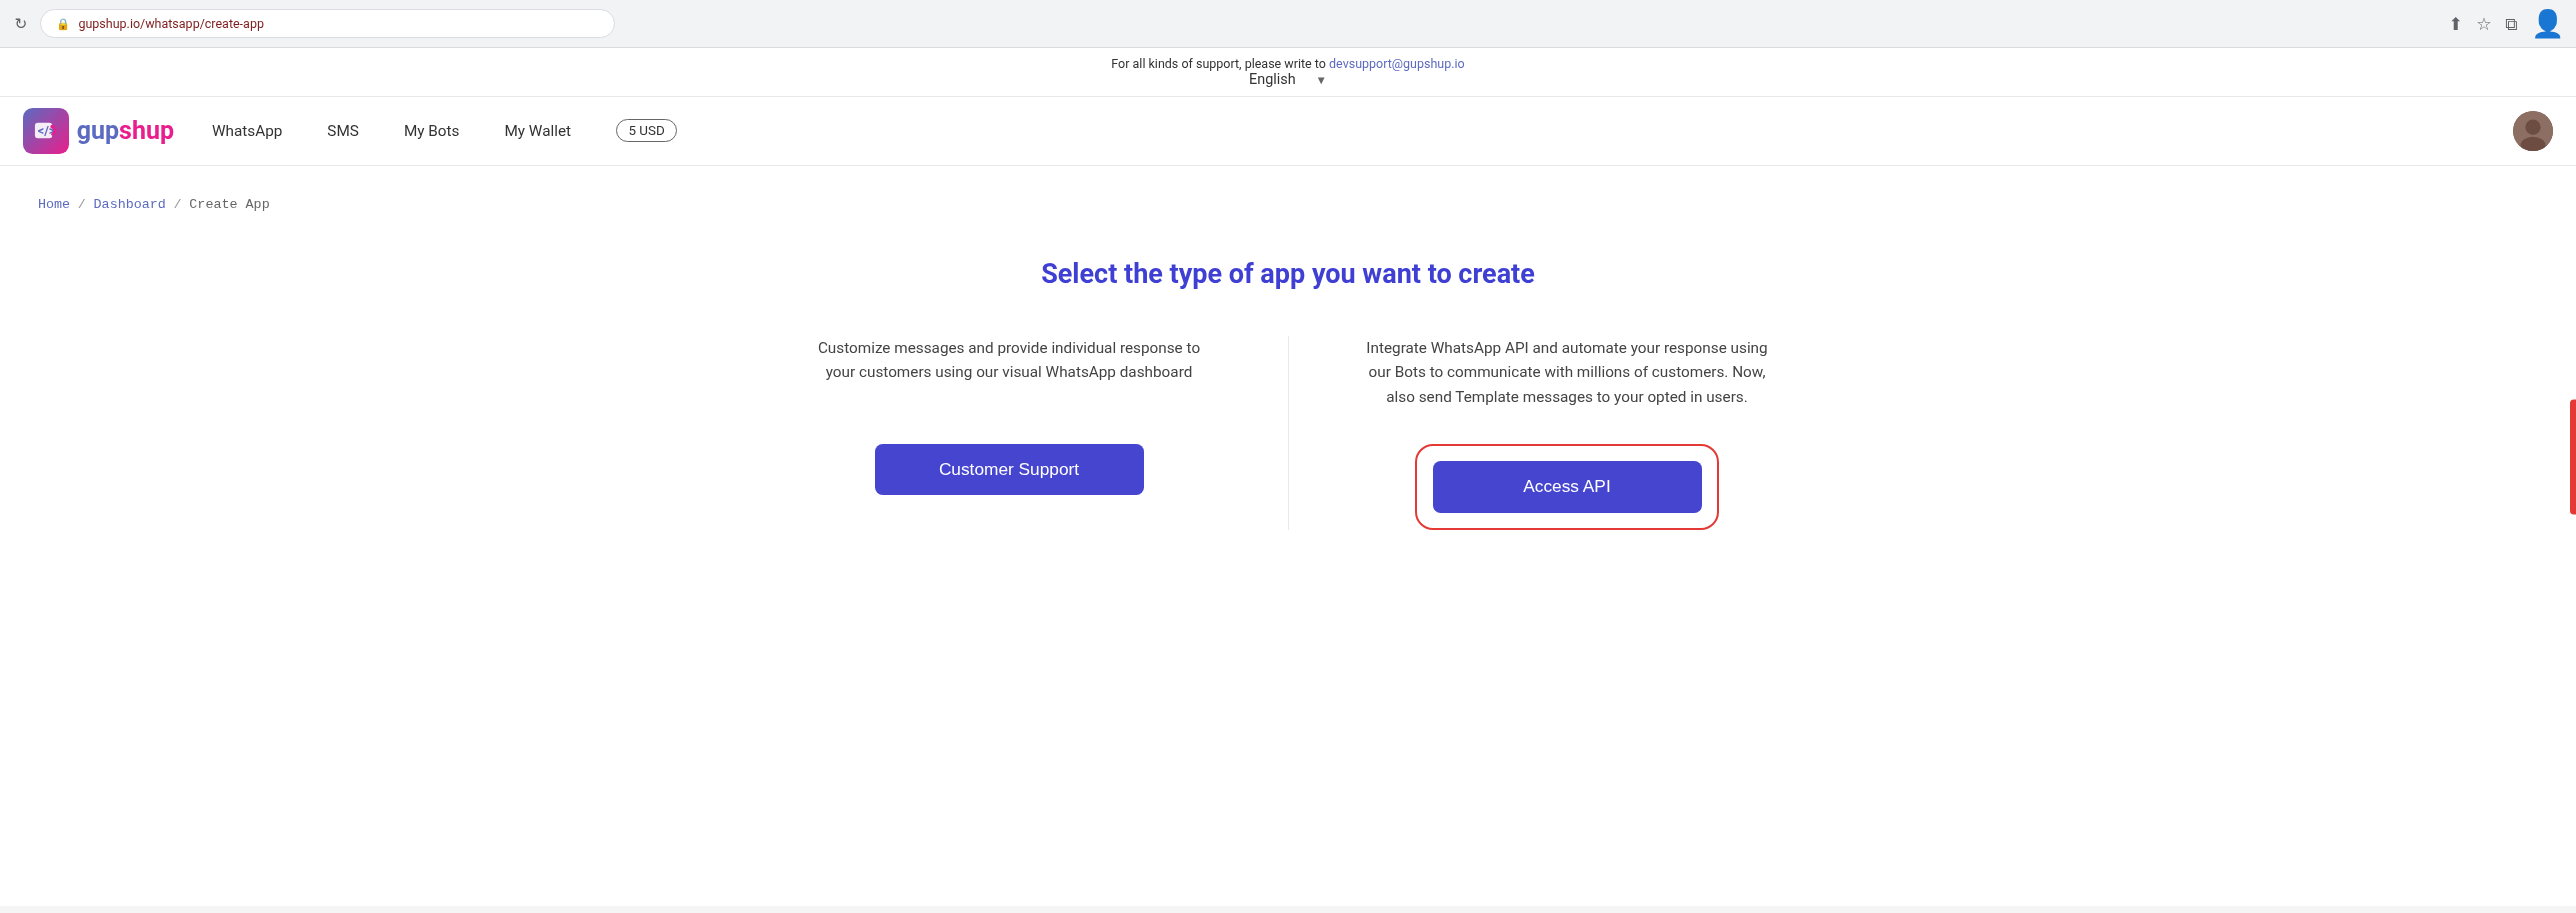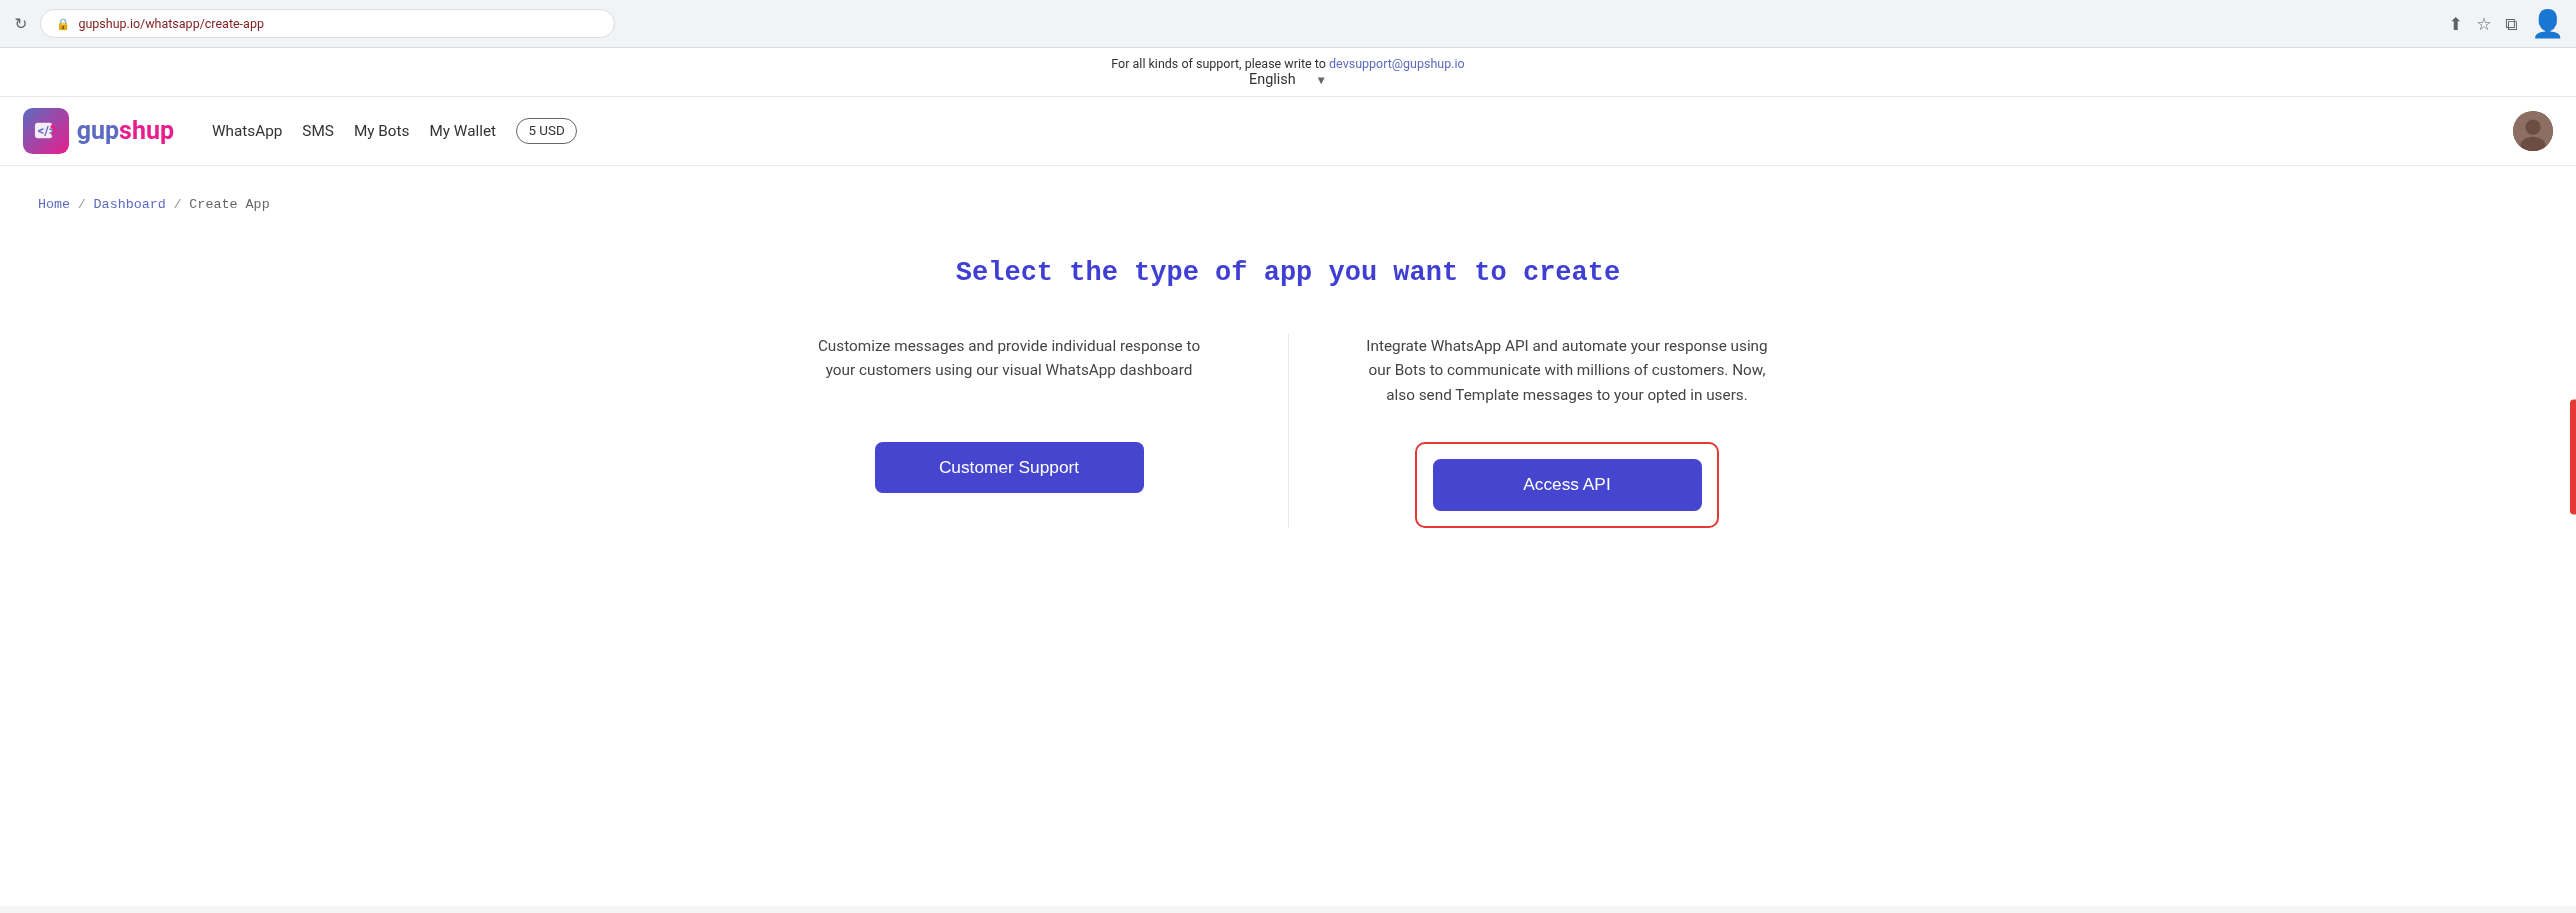--- a/index.html
+++ b/index.html
@@ -98,21 +98,22 @@
       color: white; font-size: 21px; font-weight: bold;
     }
     .logo-text {
       font-size: 25px;
       font-weight: 700;
       color: #333;
     }
     .logo-text span { color: #5c6bc0; }
     .nav-links {
       display: flex;
-      gap: 20px;
+      align-items: center;
+      gap: 45px;
     }
     .nav-link {
       font-size: 15.3px;
       color: #333;
       text-decoration: none;
       cursor: pointer;
       padding: 3.8px 0;
     }
     .wallet-badge {
       display: inline-flex;
@@ -152,21 +153,20 @@
     .breadcrumb-sep { color: #999; }
     .breadcrumb-current { color: #666; }
 
     
     .page-heading {
       text-align: center;
       font-size: 27px;
       font-weight: 700;
       color: #3f3fd4;
       margin-bottom: 46px;
-      font-family: Liberation Mono, monospace;
     }
 
     
     .cards-container {
       display: flex;
       justify-content: center;
       gap: 77px;
       max-width: 1055px;
       margin: 0 auto;
     }
@@ -192,21 +192,21 @@
       border-radius: 7.7px;
       padding: 15.3px 46px;
       font-size: 17.3px;
       font-weight: 500;
       cursor: pointer;
       width: 269px;
     }
 
     .access-api-wrapper {
       border: 2.9px solid #e53935;
-      border-radius: 10px;
+      border-radius: 18px;
       padding: 15.3px;
       display: flex;
       align-items: center;
       justify-content: center;
     }
     .card-divider {
       width: 1px;
       background: #e8e8e8;
       min-height: 192px;
     }

